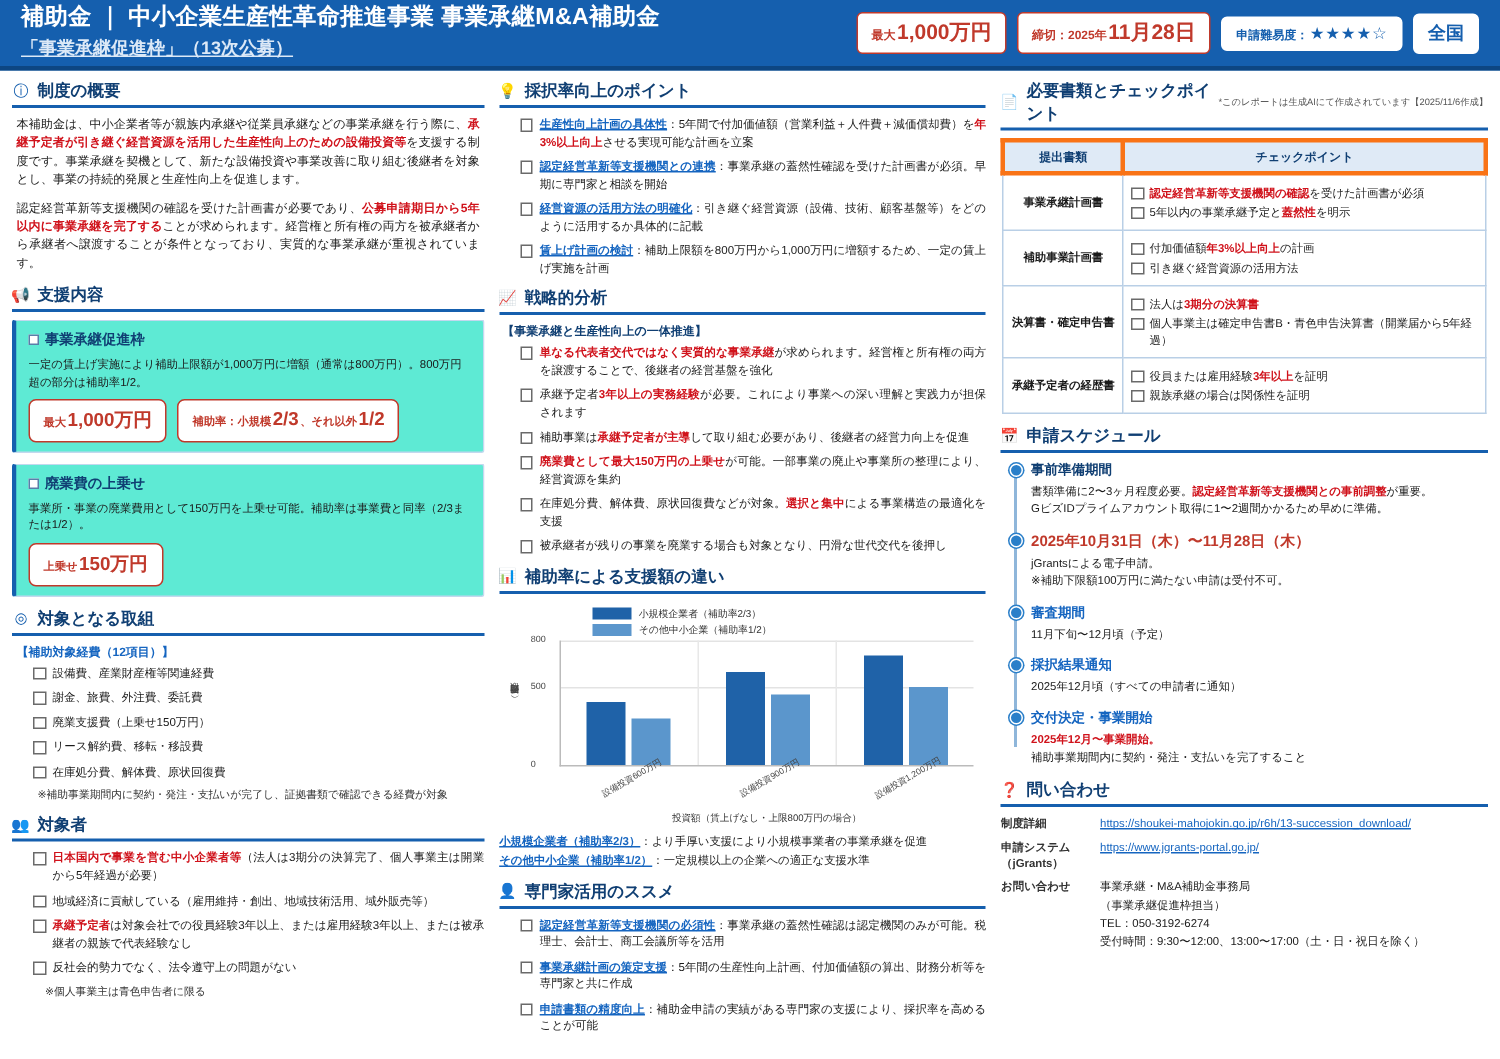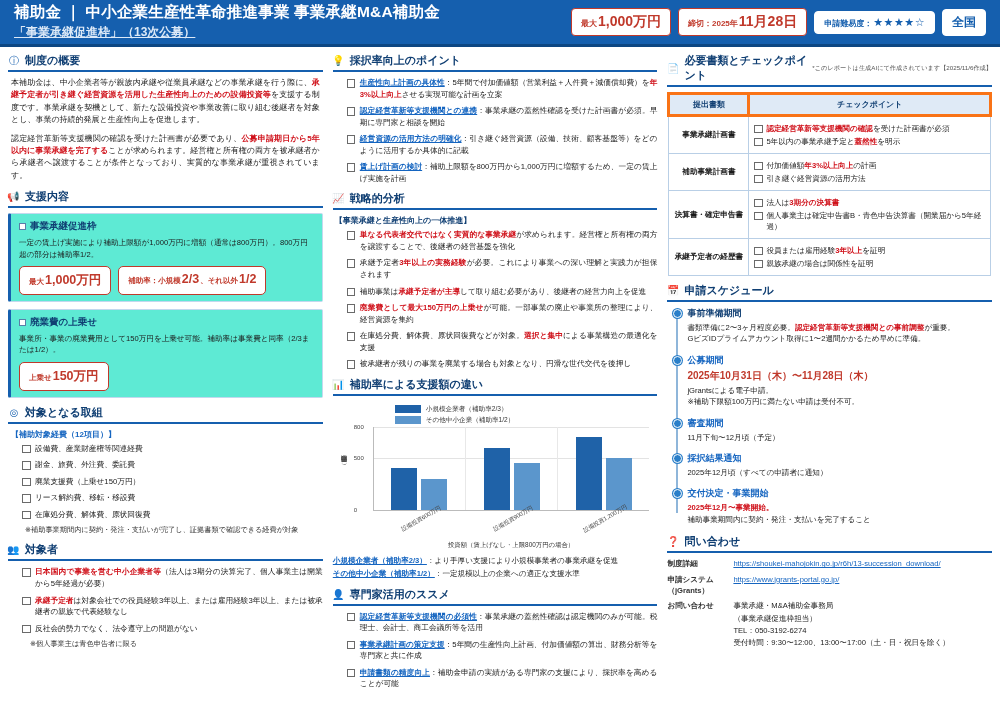--- a/index.html
+++ b/index.html
@@ -250,20 +250,21 @@
         <div class="note" style="margin-left:17px;">※補助事業期間内に契約・発注・支払いが完了し、証拠書類で確認できる経費が対象</div>
       </div>
 
       <div class="sec">
         <div class="sec-head">
           <span class="sec-ico">👥</span>
           <span class="sec-title">対象者</span>
         </div>
         <ul class="cl">
           <li><span class="red">日本国内で事業を営む中小企業者等</span><span>（法人は3期分の決算完了、個人事業主は開業から5年経過が必要）</span></li>
+          <li><span class="red"></span><span>地域経済に貢献している（雇用維持・創出、地域技術活用、域外販売等）</span></li>
           <li><span class="red">承継予定者</span><span>は対象会社での役員経験3年以上、または雇用経験3年以上、または被承継者の親族で代表経験なし</span></li>
           <li><span class="red"></span><span>反社会的勢力でなく、法令遵守上の問題がない</span></li>
         </ul>
         <div class="note" style="margin-left:22px;">※個人事業主は青色申告者に限る</div>
       </div>
 
     </div>
 
     <div class="col c2">
 
@@ -433,21 +434,20 @@
         </div>
         <div class="tl">
 
           <div class="tl-item">
             <div class="tl-title">事前準備期間</div>
             <div class="tl-line"><span>書類準備に2〜3ヶ月程度必要。</span><span class="red">認定経営革新等支援機関との事前調整</span><span>が重要。</span></div>
             <div class="tl-line">GビズIDプライムアカウント取得に1〜2週間かかるため早めに準備。</div>
           </div>
 
           <div class="tl-item">
-            <div class="tl-title blue">公募期間</div>
             <div class="tl-big">2025年10月31日（木）〜11月28日（木）</div>
             <div class="tl-line">jGrantsによる電子申請。</div>
             <div class="tl-line">※補助下限額100万円に満たない申請は受付不可。</div>
           </div>
 
           <div class="tl-item">
             <div class="tl-title blue">審査期間</div>
             <div class="tl-line">11月下旬〜12月頃（予定）</div>
           </div>
 

